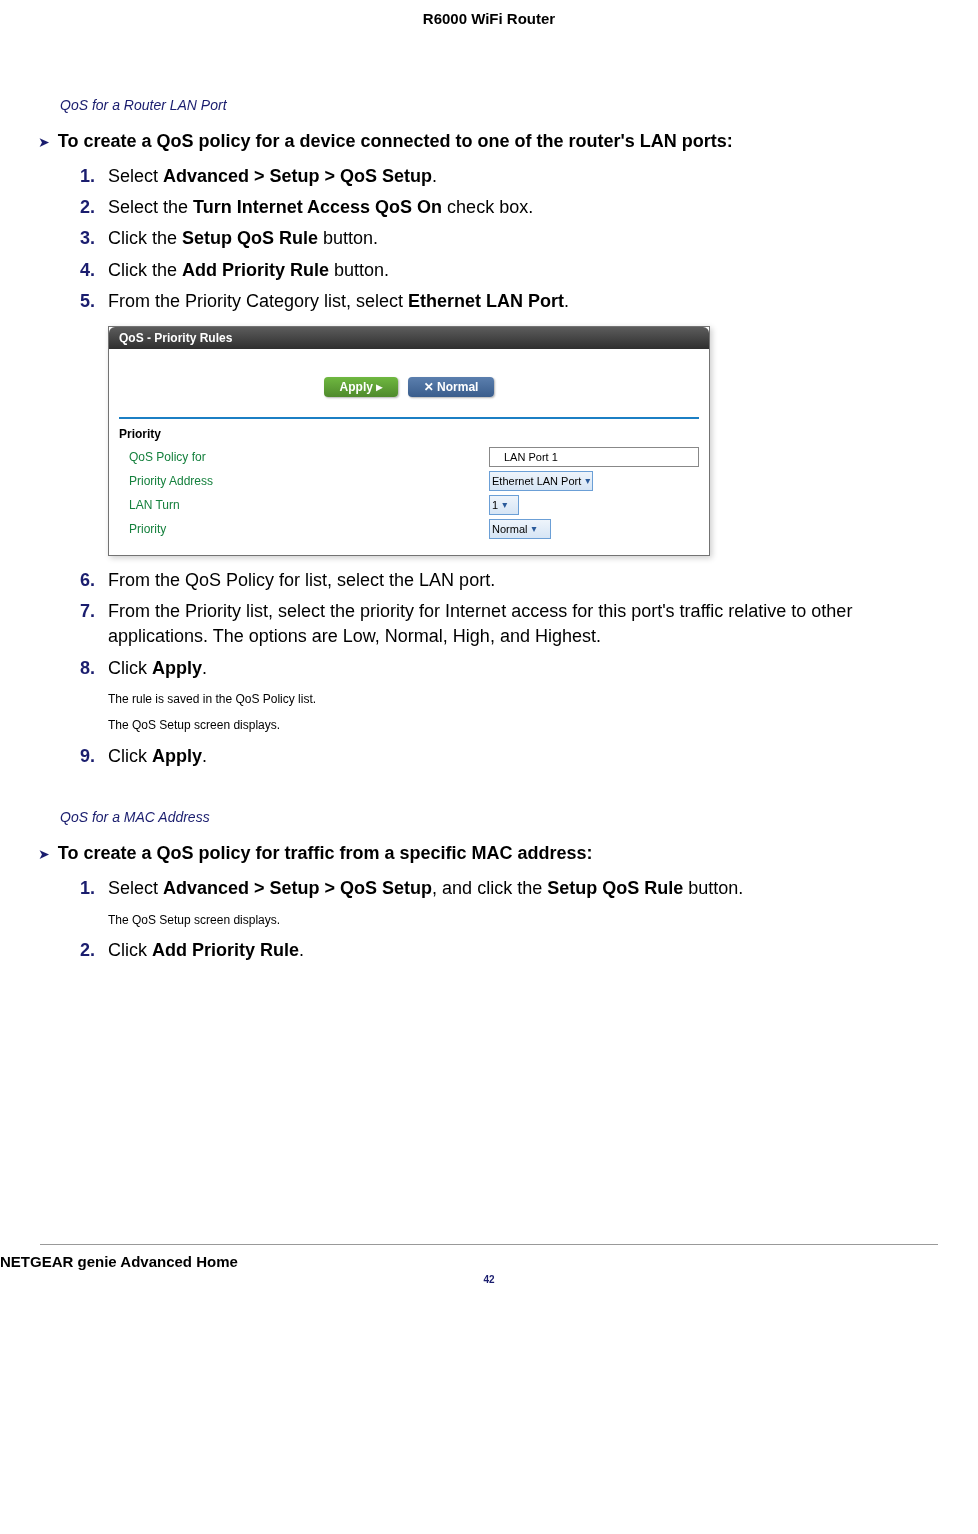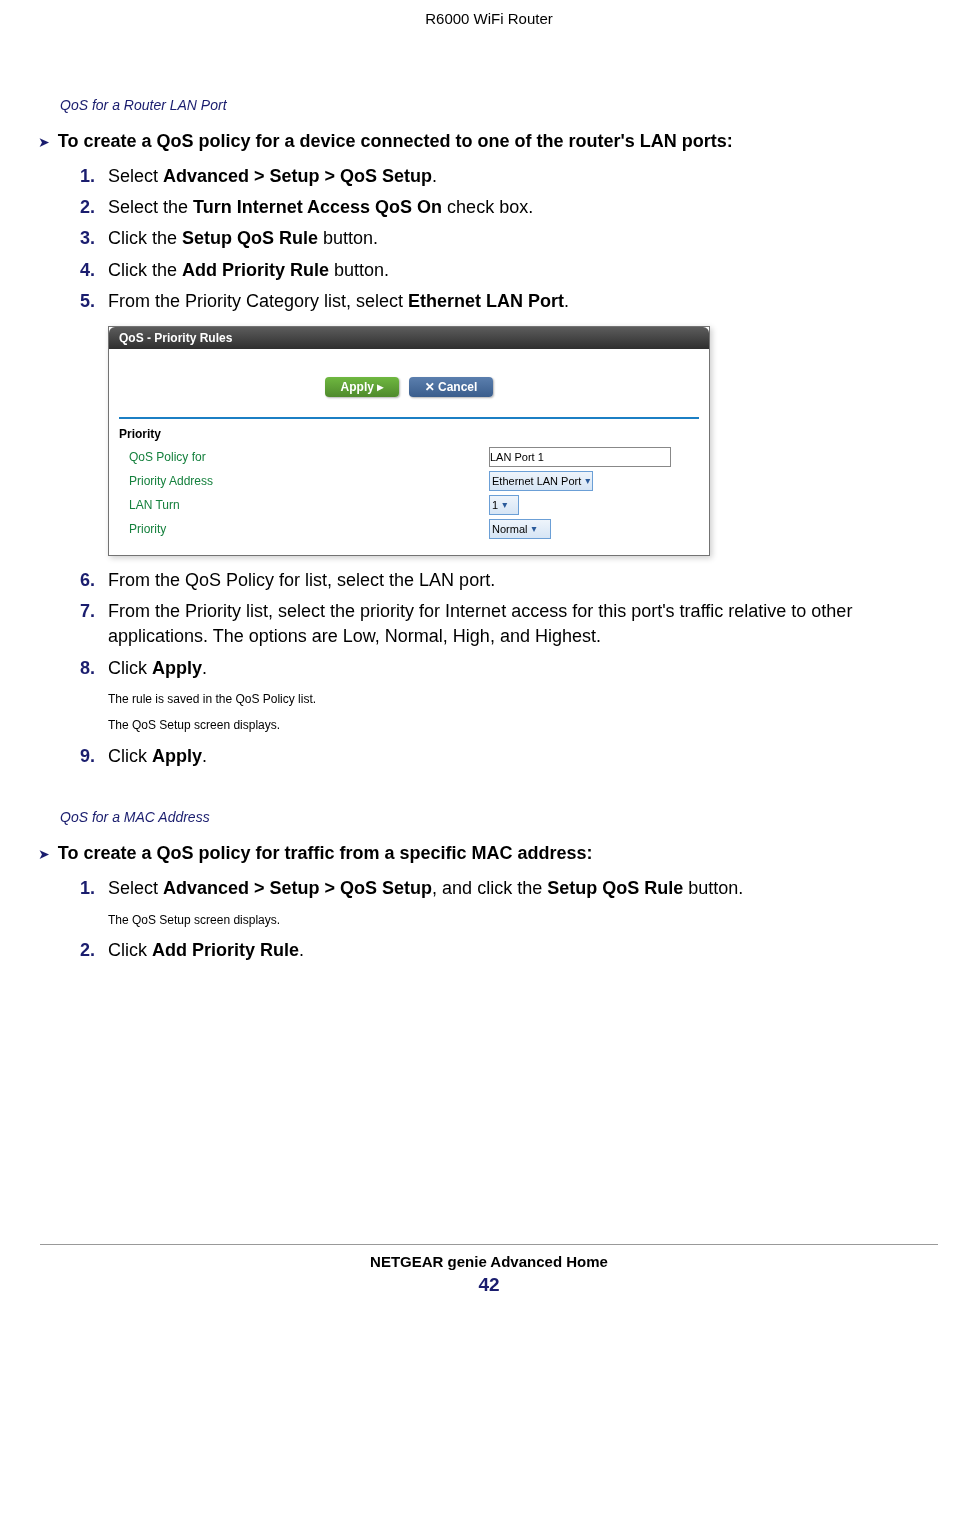--- a/index.html
+++ b/index.html
@@ -5,21 +5,21 @@
     body {
       font-family: Arial, Helvetica, sans-serif;
       margin: 0;
       padding: 0;
       color: #000;
       width: 978px;
       background: #fff;
     }
     .page-header {
       text-align: center;
-      font-weight: normal;
+      font-weight: bold;
       font-size: 15px;
       padding: 10px 0 30px 0;
     }
     .content {
       padding: 0 40px 0 60px;
     }
     .section-title {
       font-family: "Comic Sans MS", "Futura", "Trebuchet MS", sans-serif;
       color: #1a1d6e;
       font-size: 14px;
@@ -126,21 +126,21 @@
       padding: 2px 0;
       font-size: 12px;
     }
     .sc-label {
       width: 360px;
       padding-left: 10px;
       color: #15803d;
     }
     .sc-input {
       border: 1px solid #888;
-      padding: 1px 0;
+      padding: 1px 14px;
       width: 180px;
       font-size: 11px;
       background: #fff;
       height: 16px;
       line-height: 16px;
     }
     .sc-select {
       border: 1px solid #6b9fd6;
       padding: 0 2px;
       font-size: 11px;
@@ -154,30 +154,30 @@
     .sc-select .chev {
       color: #2a5a9a;
       font-size: 10px;
     }
     .footer-rule {
       margin: 280px 40px 0 40px;
       border: none;
       border-top: 1px solid #999;
     }
     .footer-text {
-      text-align: center;
+      text-align: left;
       font-weight: bold;
       font-size: 15px;
       margin-top: 8px;
     }
     .page-num {
       text-align: center;
       font-weight: bold;
       color: #1a1d6e;
-      font-size: 19px;
+      font-size: 10px;
       margin-top: 4px;
     }
   </style>
 </head>
 <body>
 
 <div class="page-header">R6000 WiFi Router</div>
 
 <div class="content">
   <div class="section-title">QoS for a Router LAN Port</div>
@@ -208,21 +208,21 @@
       <span class="step-num">5.</span>
       <span class="step-text"><span>From the Priority Category list, select </span><b>Ethernet LAN Port</b><span>.</span></span>
     </li>
   </ul>
 
   <div class="screenshot-wrap">
     <div class="sc-header">QoS - Priority Rules</div>
     <div class="sc-body">
       <div class="sc-buttons">
         <span class="sc-btn sc-btn-apply">Apply ▸</span>
-        <span class="sc-btn sc-btn-cancel">✕ Cancel</span>
+        <span class="sc-btn sc-btn-cancel">✕ Normal</span>
       </div>
       <hr class="sc-hr">
       <div class="sc-section-label">Priority</div>
       <div class="sc-row">
         <span class="sc-label">QoS Policy for</span>
         <span class="sc-input">LAN Port 1</span>
       </div>
       <div class="sc-row">
         <span class="sc-label">Priority Address</span>
         <span class="sc-select">

